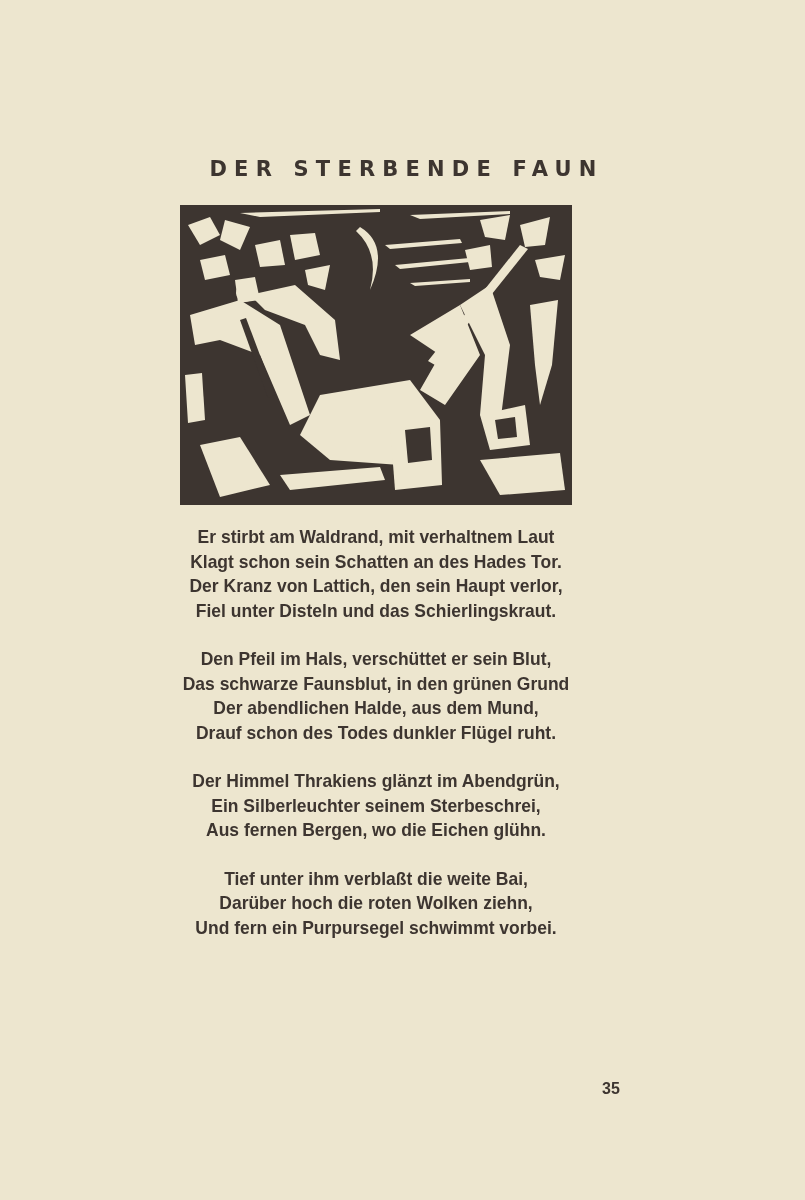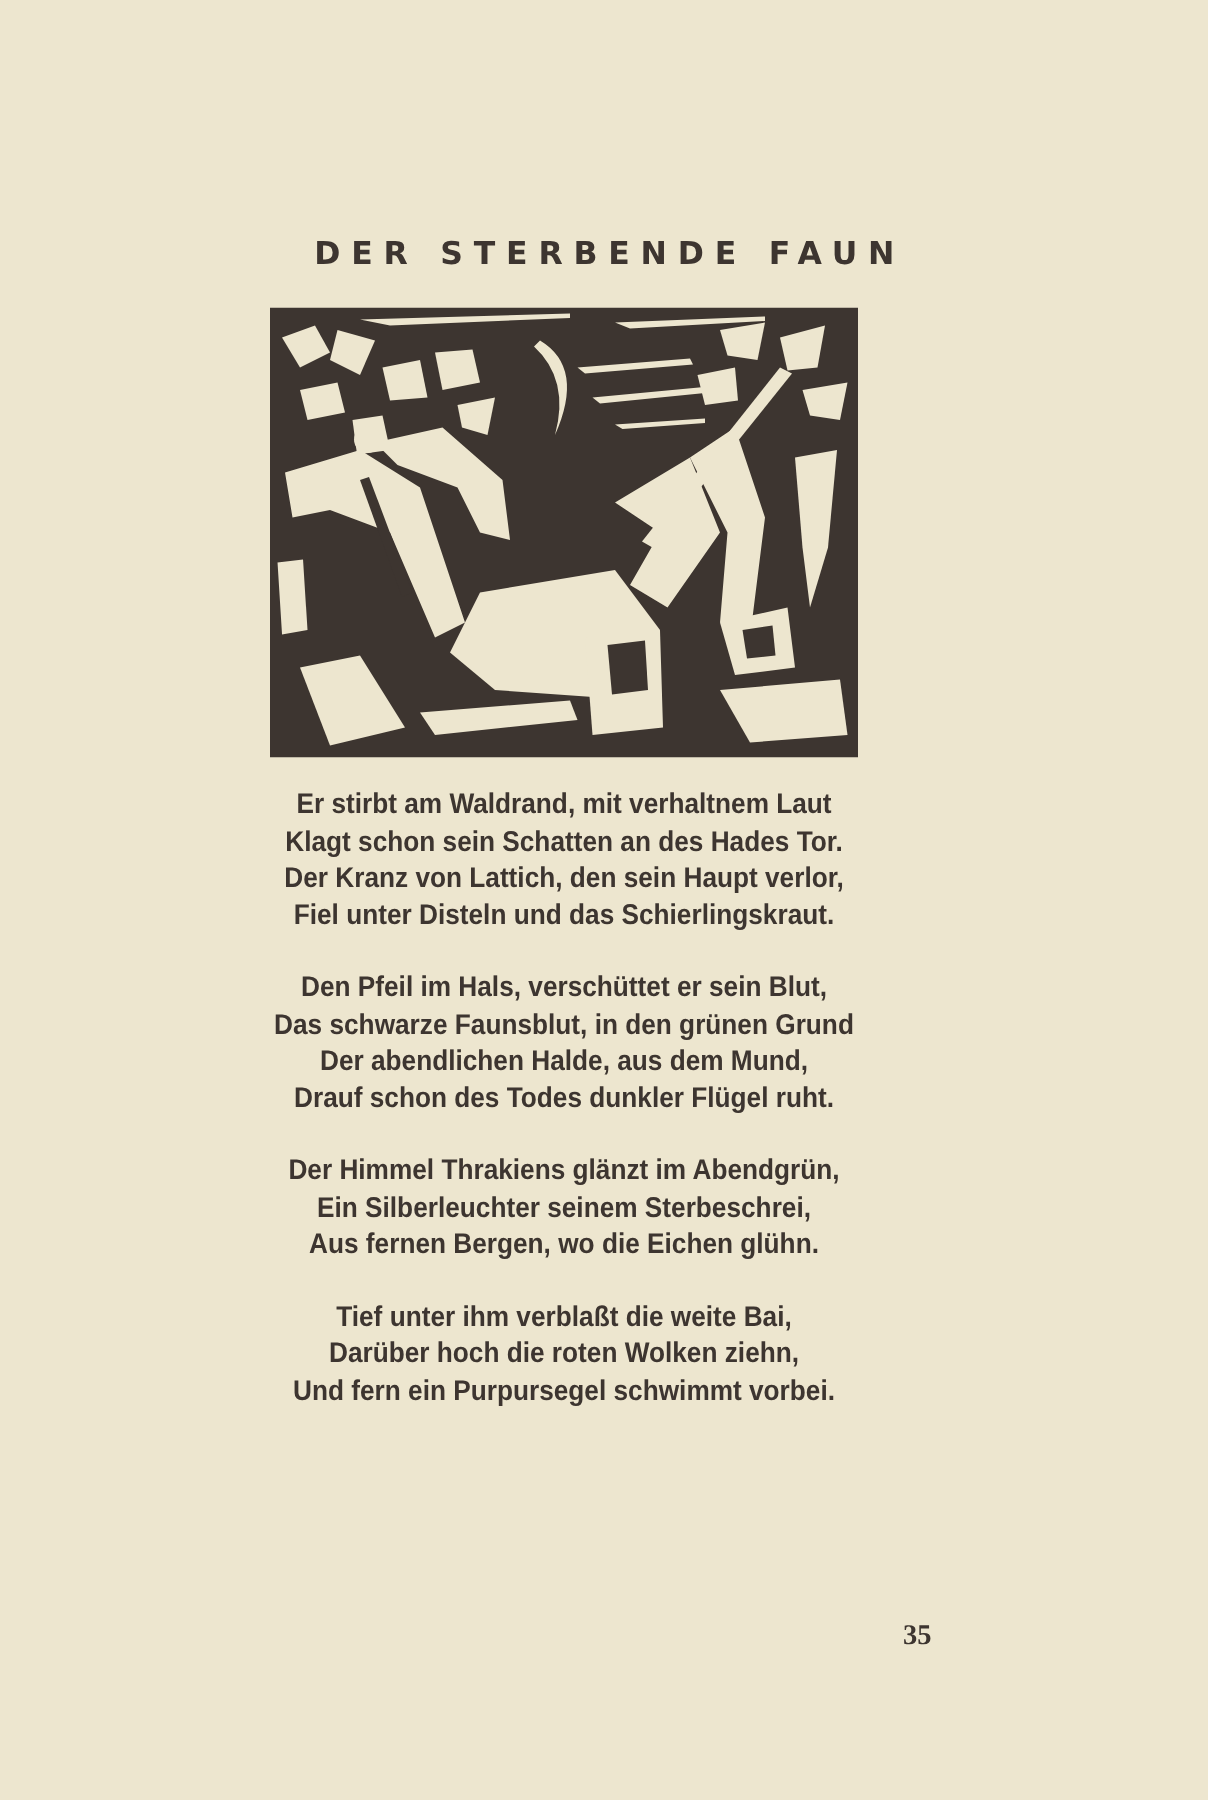--- a/index.html
+++ b/index.html
@@ -39,23 +39,23 @@
     line-height: 24.5px;
     color: #3d3530;
     transform: scaleX(0.92);
     transform-origin: 376px 0;
   }
   .stanza { margin-bottom: 24px; }
   .line { display: block; white-space: nowrap; }
   .page-number {
     position: absolute;
     left: 602px; top: 1080px;
-    font-family: Liberation Serif, serif;
+    font-family: Liberation Sans, sans-serif;
     font-weight: bold;
-    font-size: 19px;
+    font-size: 16px;
     color: #3d3530;
   }
 </style>
 </head>
 <body>
 
 <div class="title">DER STERBENDE FAUN</div>
 
 <svg class="woodcut" viewBox="0 0 392 300" xmlns="http://www.w3.org/2000/svg">
   <rect x="0" y="0" width="392" height="300" fill="#3d3530"></rect>

